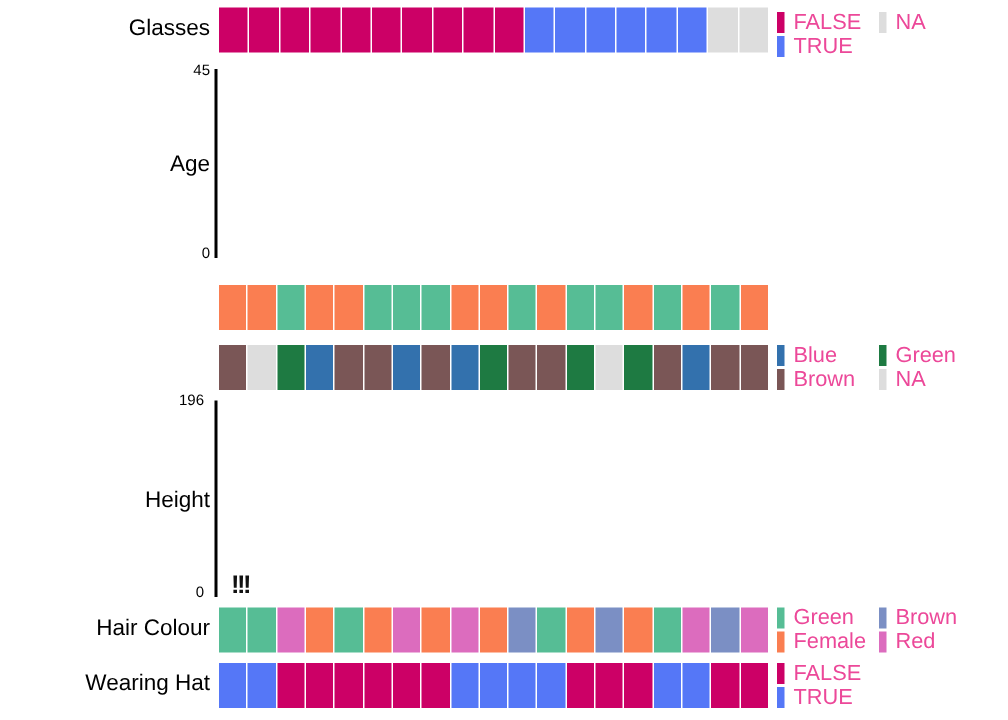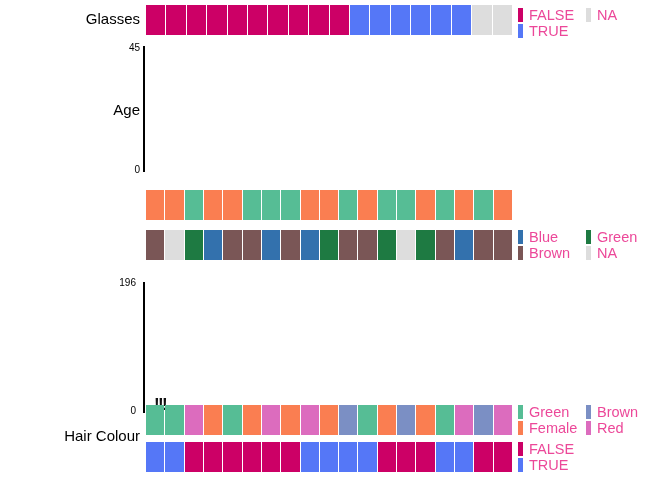--- a/index.html
+++ b/index.html
@@ -243,24 +243,25 @@
           <span class="legtext">Brown</span>
         </div></div><div class="legcol"><div class="legitem">
           <span class="swatch" style="background: rgb(30, 122, 66);"></span>
           <span class="legtext">Green</span>
         </div><div class="legitem">
           <span class="swatch" style="background: rgb(221, 221, 221);"></span>
           <span class="legtext">NA</span>
         </div></div></div>
 </div>
 
-<div class="panel" style="top:282px;height:131px;">
+<div class="panel" style="top:267px;height:131px;">
   <div class="axis" style="top:0px;height:131px;"></div>
   <div class="axmax" style="left:96px;top:-5px;">196</div>
   <div class="axmin" style="left:96px;top:123px;">0</div>
+  <div class="rowlabel" style="top:58px;">Height</div>
   <div class="chart" style="top:0px;height:131px;width:366px;">
     <div class="bars" id="bars-4">
         <div class="barslot">
           <div class="bar" title="185" style="height: 94.3878%;"></div>
         </div>
         <div class="barslot">
           <div class="bar" title="185" style="height: 94.3878%;"></div>
         </div>
         <div class="barslot">
           <div class="bar" title="180" style="height: 91.8367%;"></div>
@@ -311,21 +312,21 @@
           <div class="bar" title="196" style="height: 100%;"></div>
         </div>
         <div class="barslot">
           <div class="bar" title="176" style="height: 89.7959%;"></div>
         </div>
       </div>
   </div>
 </div>
 
 <div class="panel" style="top:405px;height:30px;">
-  <div class="rowlabel" style="top:22px;">Hair Colour</div>
+  <div class="rowlabel" style="top:5px;">Hair Colour</div>
   <div class="strip" id="strip-5" style="width:366px;">
       <div class="cell" title="Black" style="background: rgb(86, 189, 149);"></div>
       <div class="cell" title="Black" style="background: rgb(86, 189, 149);"></div>
       <div class="cell" title="Red" style="background: rgb(220, 108, 190);"></div>
       <div class="cell" title="Blond" style="background: rgb(250, 126, 81);"></div>
       <div class="cell" title="Black" style="background: rgb(86, 189, 149);"></div>
       <div class="cell" title="Blond" style="background: rgb(250, 126, 81);"></div>
       <div class="cell" title="Red" style="background: rgb(220, 108, 190);"></div>
       <div class="cell" title="Blond" style="background: rgb(250, 126, 81);"></div>
       <div class="cell" title="Red" style="background: rgb(220, 108, 190);"></div>
@@ -349,20 +350,21 @@
         </div></div><div class="legcol"><div class="legitem">
           <span class="swatch" style="background: rgb(123, 143, 196);"></span>
           <span class="legtext">Brown</span>
         </div><div class="legitem">
           <span class="swatch" style="background: rgb(220, 108, 190);"></span>
           <span class="legtext">Red</span>
         </div></div></div>
 </div>
 
 <div class="panel" style="top:442px;height:30px;">
+  <div class="rowlabel" style="top:5px;">Wearing Hat</div>
   <div class="strip" id="strip-6" style="width:366px;">
       <div class="cell" title="TRUE" style="background: rgb(85, 119, 247);"></div>
       <div class="cell" title="TRUE" style="background: rgb(85, 119, 247);"></div>
       <div class="cell" title="FALSE" style="background: rgb(204, 0, 102);"></div>
       <div class="cell" title="FALSE" style="background: rgb(204, 0, 102);"></div>
       <div class="cell" title="FALSE" style="background: rgb(204, 0, 102);"></div>
       <div class="cell" title="FALSE" style="background: rgb(204, 0, 102);"></div>
       <div class="cell" title="FALSE" style="background: rgb(204, 0, 102);"></div>
       <div class="cell" title="FALSE" style="background: rgb(204, 0, 102);"></div>
       <div class="cell" title="TRUE" style="background: rgb(85, 119, 247);"></div>

